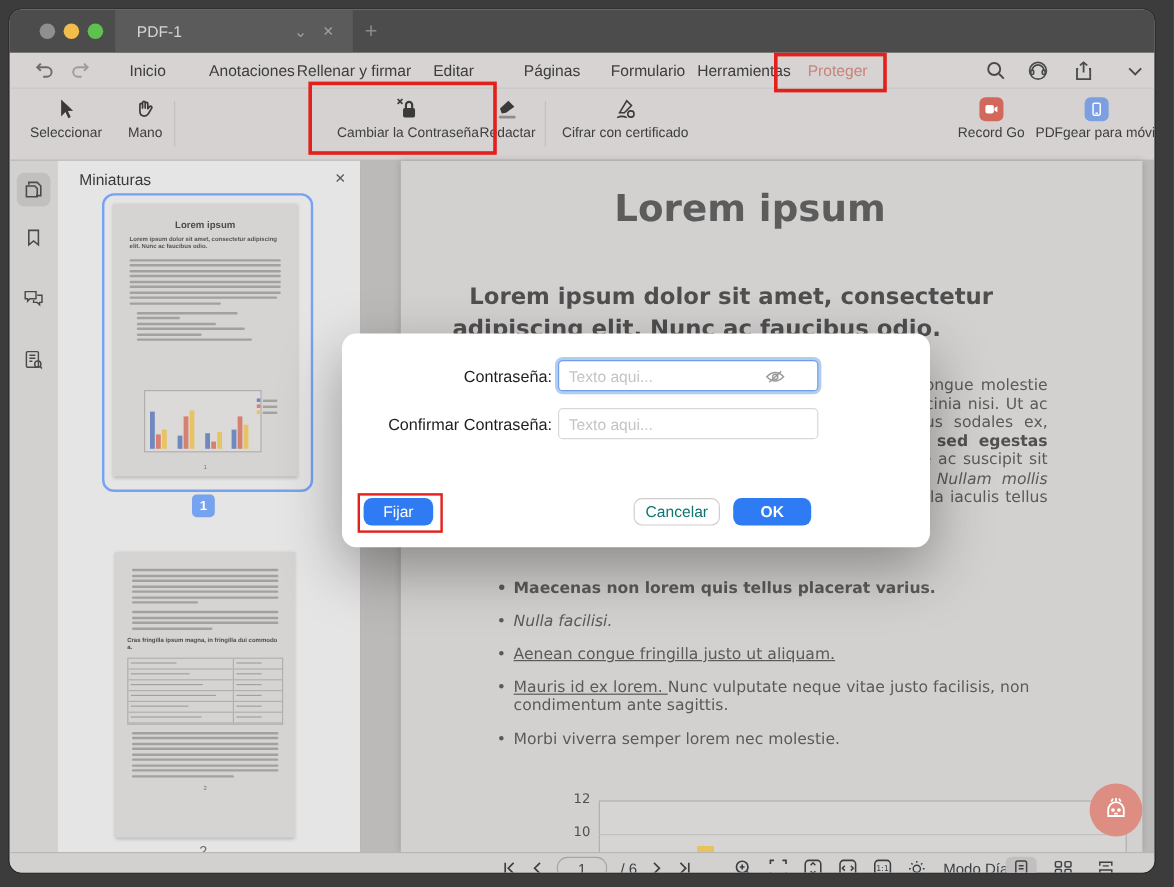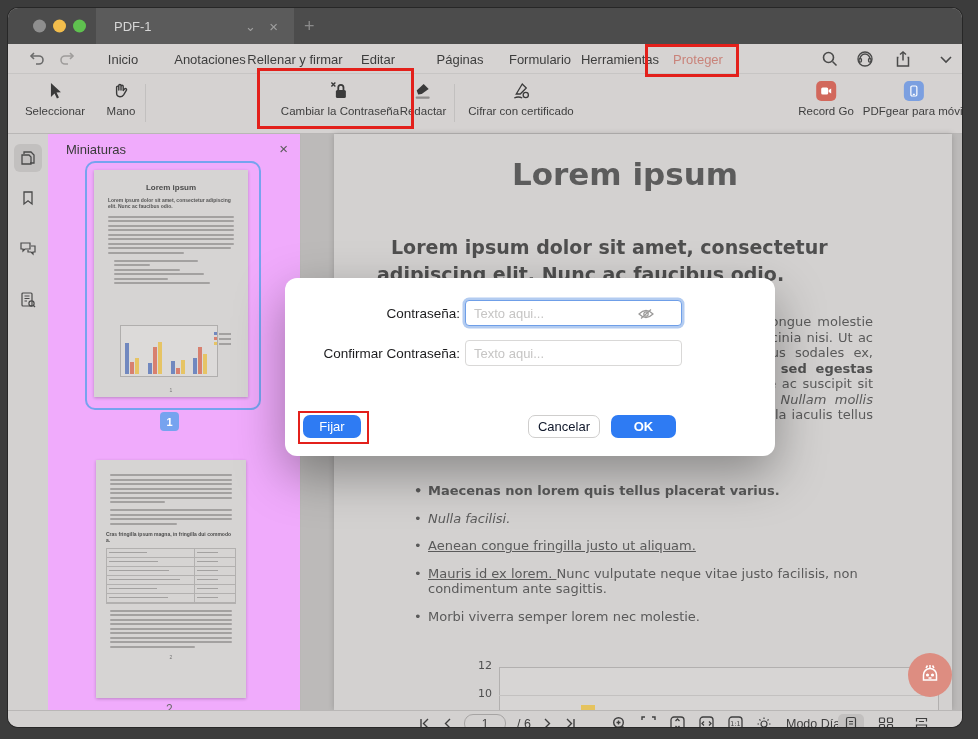--- a/index.html
+++ b/index.html
@@ -28,21 +28,21 @@
   .tb-btn{position:absolute;top:7px;transform:translateX(-50%);display:flex;flex-direction:column;align-items:center;gap:4px;color:#3e3e3e;white-space:nowrap;}
   .tb-btn .tb-label{font-size:11.5px;}
   .tb-btn.disabled{color:#a7a5a4;}
   .tb-sep{position:absolute;top:10px;width:1px;height:38px;background:#c2c0bf;}
   .tb-chip{width:20px;height:20px;border-radius:5px;display:flex;align-items:center;justify-content:center;}
   
   .content{position:absolute;left:0;top:126px;width:100%;height:576px;display:flex;}
   .rail{width:40px;background:#d3d1d0;flex:none;position:relative;}
   .rail-icon{position:absolute;left:50%;transform:translateX(-50%);width:28px;height:28px;border-radius:6px;display:flex;align-items:center;justify-content:center;color:#4a4a4a;}
   .rail-icon.active{background:#c2c0bf;}
-  .panel{width:252px;background:#f0abfc;flex:none;position:relative;border-right:1px solid #b9b7b6;overflow:hidden;}
+  .panel{width:252px;background:#e5e5e5;flex:none;position:relative;border-right:1px solid #b9b7b6;overflow:hidden;}
   .panel-title{position:absolute;left:18px;top:8px;font-size:13px;color:#3a3a3a;}
   .panel-close{position:absolute;right:12px;top:6px;font-size:15px;color:#5a5a5a;}
   .t1-sel{position:absolute;left:37px;top:27px;width:172px;height:245px;border:2px solid #76a3ef;border-radius:10px;}
   .mini-page{position:absolute;background:#d6d4d3;box-shadow:0 1px 3px rgba(0,0,0,.22);overflow:hidden;}
   .t1-page{left:46px;top:36px;width:154px;height:227px;}
   .t2-page{left:48px;top:326px;width:150px;height:238px;}
   .page-badge{position:absolute;left:112px;top:278px;width:19px;height:19px;background:#76a3ef;border-radius:4px;color:#fff;font-size:11px;font-weight:bold;display:flex;align-items:center;justify-content:center;}
   .t2-label{position:absolute;left:118px;top:568px;font-size:12px;color:#6a6a6a;}
   .mini-title{margin-top:13px;text-align:center;font-size:8px;font-weight:bold;color:#4c4c4c;}
   .mini-sub{margin:5px 14px 0;text-align:left;font-size:5px;font-weight:bold;color:#555;line-height:1.25;}
@@ -92,21 +92,21 @@
   .sb-view.active{background:#c2c0bf;}
   
   .dialog{position:absolute;left:285px;top:278px;width:490px;height:178px;background:#ffffff;border-radius:12px;box-shadow:0 18px 50px rgba(0,0,0,.35);z-index:20;}
   .dlg-label{position:absolute;left:0;width:175px;text-align:right;font-size:13.5px;color:#1d1d1f;}
   .dlg-input{position:absolute;left:180px;width:199px;height:24px;border:1px solid #d9d8d7;border-radius:4px;font-size:13px;color:#333;padding:0 8px;background:#fff;font-family:"Liberation Sans","DejaVu Sans",sans-serif;}
   .dlg-input::placeholder{color:#c6c5c4;}
   .dlg-input.focused{border:1px solid #6f9fe8;box-shadow:0 0 0 2.5px #b3ccf1;}
   .eye-btn{position:absolute;left:352px;top:27px;width:18px;height:18px;color:#9b9a99;}
   .dlg-btn{position:absolute;height:23px;border-radius:7px;font-size:13px;display:flex;align-items:center;justify-content:center;border:none;font-family:"Liberation Sans","DejaVu Sans",sans-serif;}
   .btn-quitar{left:18px;top:137px;width:58px;background:#2e7bf3;color:#fff;}
-  .btn-cancel{left:243px;top:137px;width:72px;background:#fff;border:1px solid #cfcecd;color:#0f172a;}
+  .btn-cancel{left:243px;top:137px;width:72px;background:#fff;border:1px solid #cfcecd;color:#0f766e;}
   .btn-ok{left:326px;top:137px;width:65px;background:#2e7bf3;color:#fff;font-weight:bold;}
   
   .ann-box{position:absolute;border:3px solid #e3201b;z-index:40;pointer-events:none;}
   .ann-proteger{left:645px;top:44px;width:88px;height:27px;}
   .ann-cambiar{left:257px;top:68px;width:151px;height:55px;}
   .ann-quitar{left:298px;top:411px;width:67px;height:29px;border-width:2.5px;z-index:41;}
   .robot-btn{position:absolute;left:908px;top:653px;width:44px;height:44px;border-radius:50%;background:#dd8d81;z-index:15;display:flex;align-items:center;justify-content:center;}
   svg{display:block;}
 </style>
 </head>

